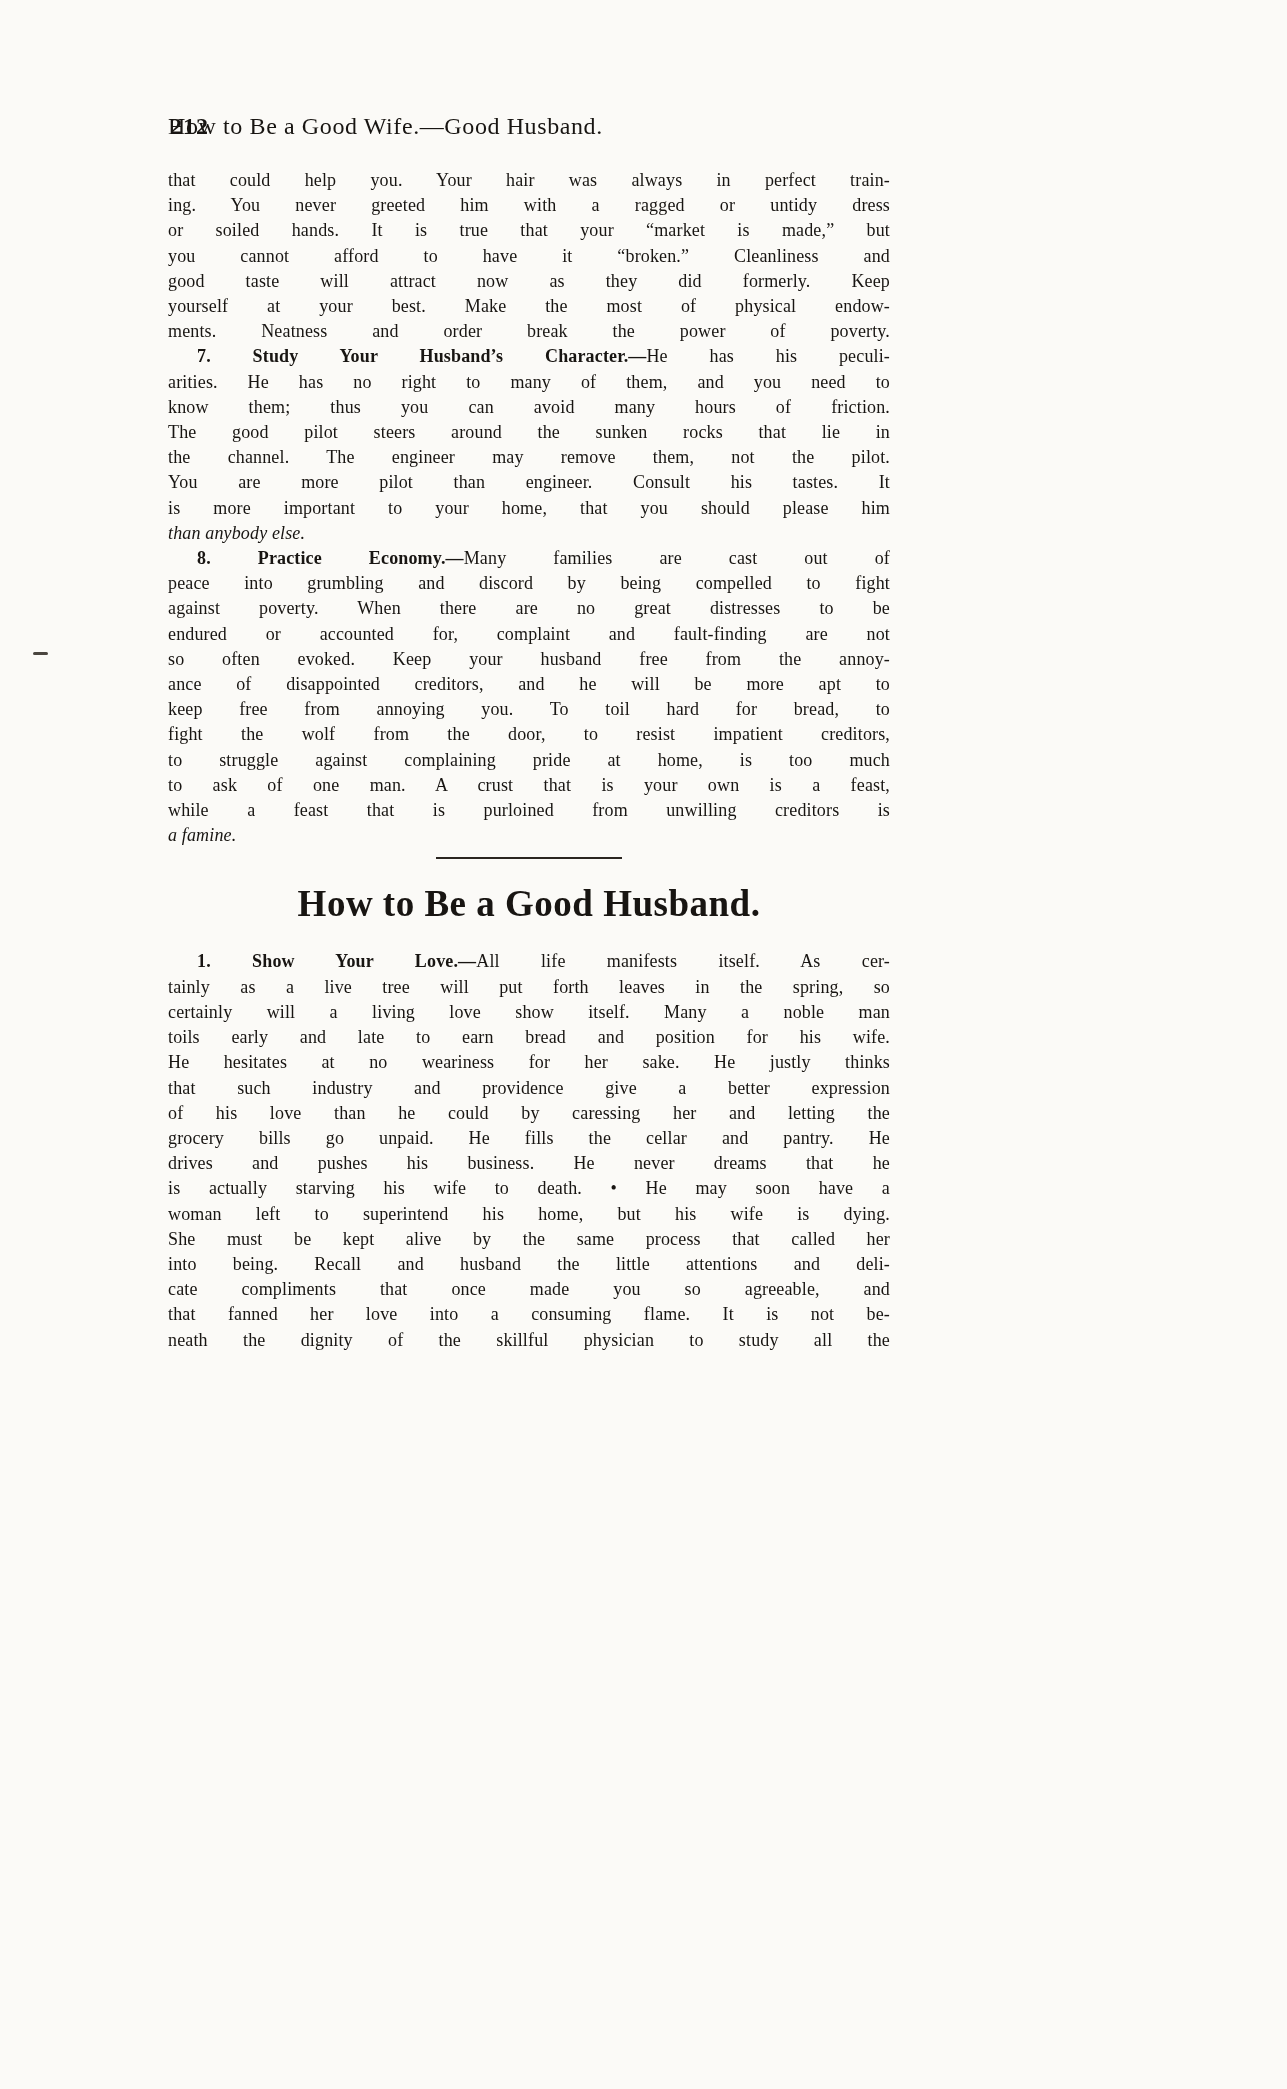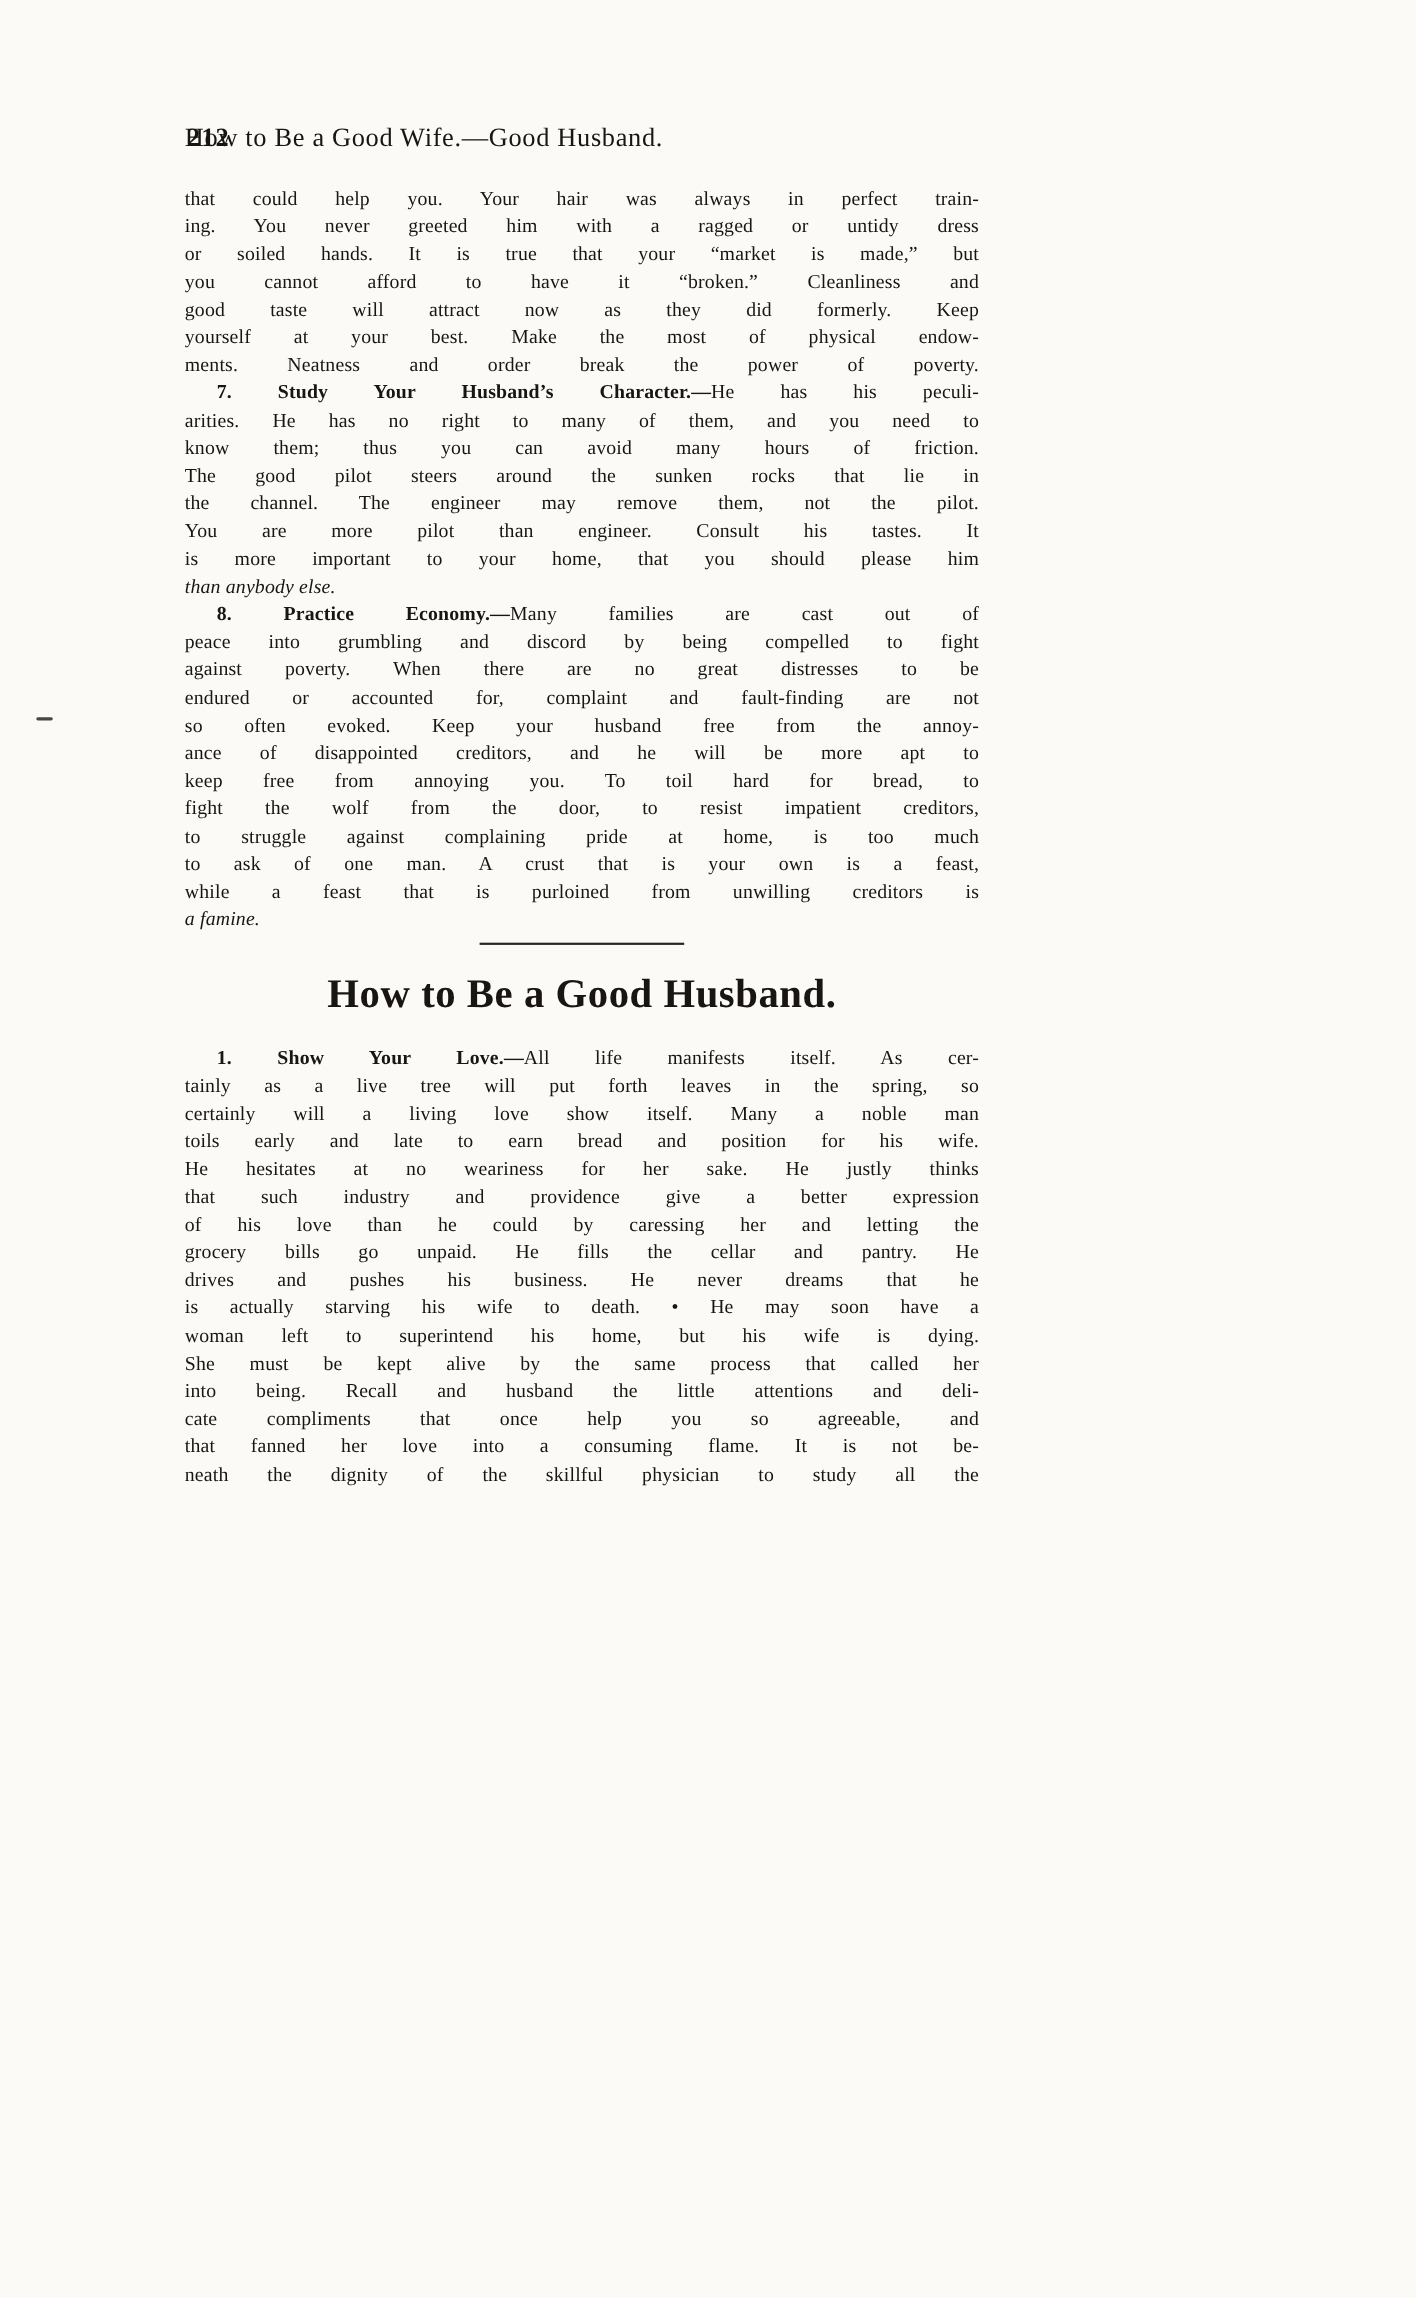--- a/index.html
+++ b/index.html
@@ -130,19 +130,19 @@
           <div class="line">toils early and late to earn bread and position for his wife.</div>
           <div class="line">He hesitates at no weariness for her sake.  He justly thinks</div>
           <div class="line">that such industry and providence give a better expression</div>
           <div class="line">of his love than he could by caressing her and letting the</div>
           <div class="line">grocery bills go unpaid.  He fills the cellar and pantry.  He</div>
           <div class="line">drives and pushes his business.  He never dreams that he</div>
           <div class="line">is actually starving his wife to death. • He may soon have a</div>
           <div class="line">woman left to superintend his home, but his wife is dying.</div>
           <div class="line">She must be kept alive by the same process that called her</div>
           <div class="line">into being.  Recall and husband the little attentions and deli-</div>
-          <div class="line">cate compliments that once help you so agreeable, and</div>
+          <div class="line">cate compliments that once made you so agreeable, and</div>
           <div class="line">that fanned her love into a consuming flame.  It is not be-</div>
           <div class="line">neath the dignity of the skillful physician to study all the</div>
         </div>
       </div>
   </div>
 </div>
 
 </body></html>

